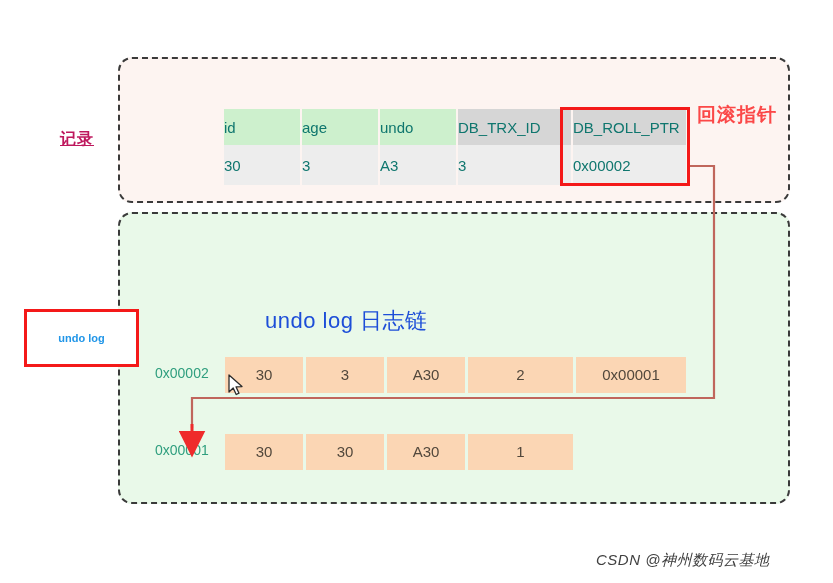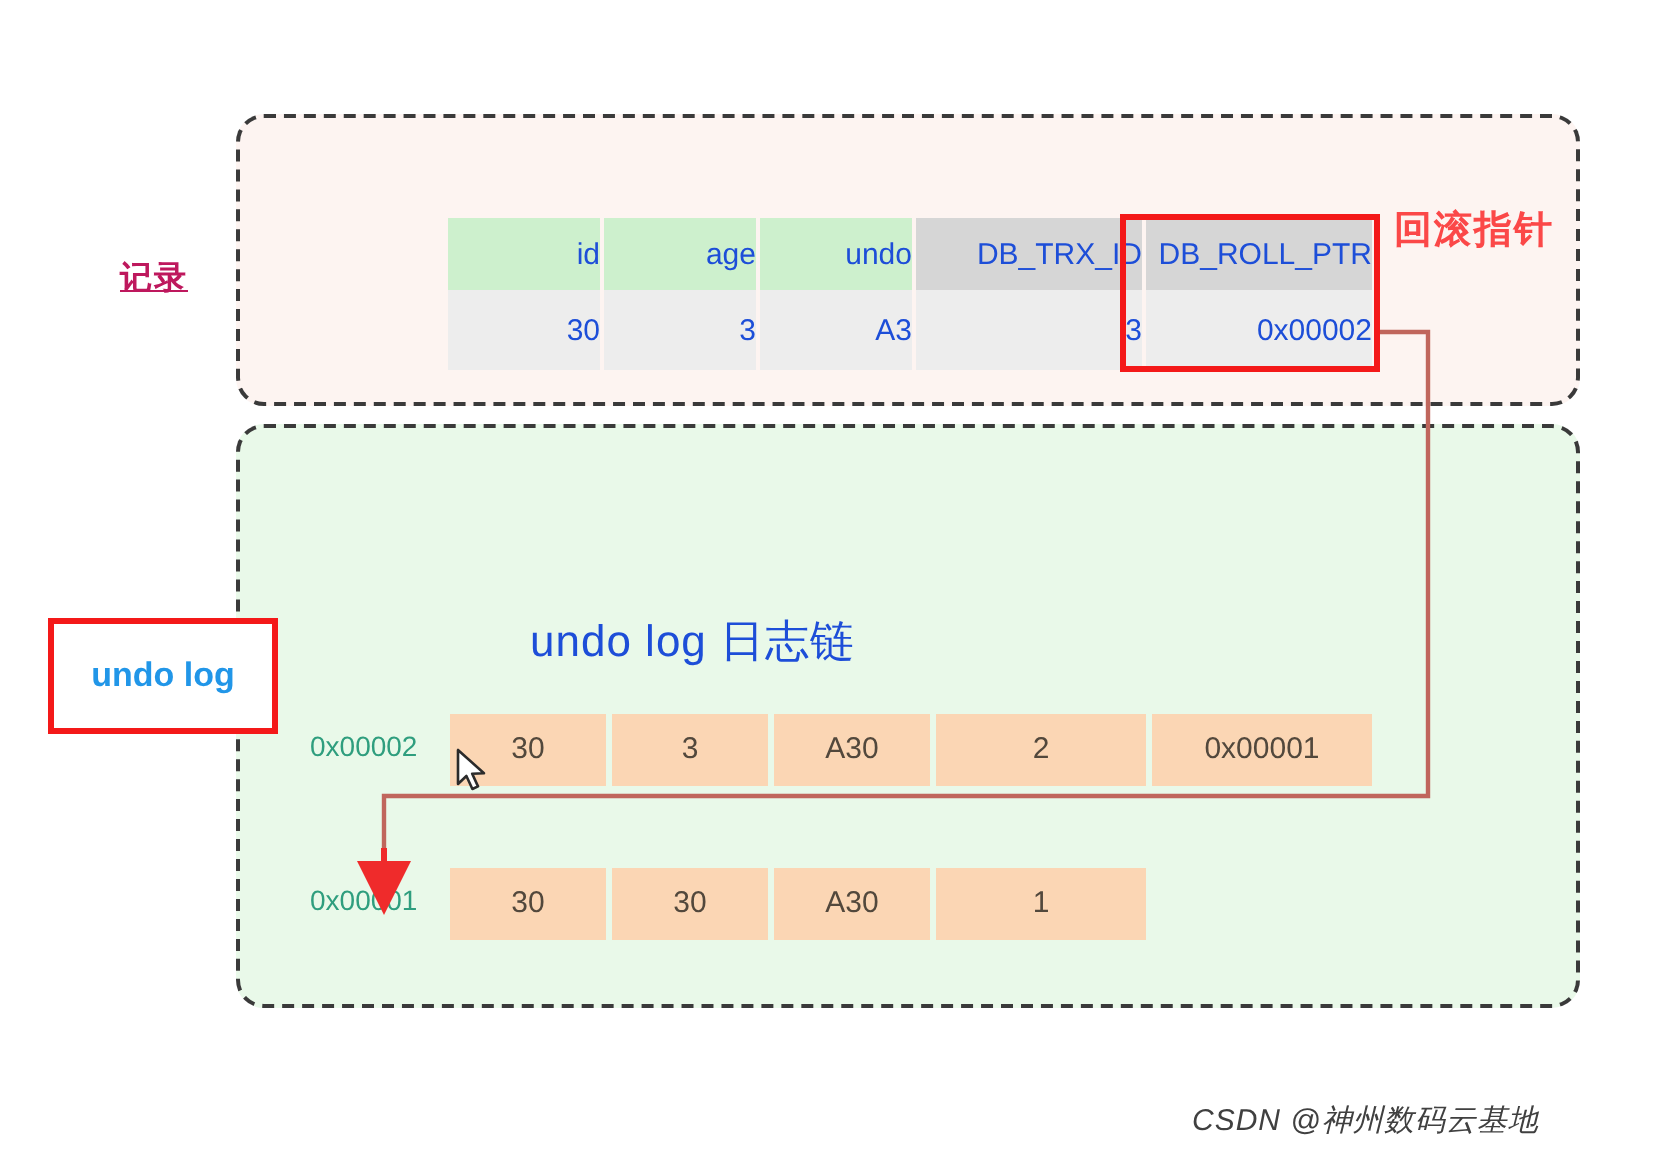--- a/index.html
+++ b/index.html
@@ -63,39 +63,39 @@
     height: 58px;
     background: #ffffff;
     border: 3px solid #f41919;
     box-sizing: border-box;
     display: flex;
     align-items: center;
     justify-content: center;
     z-index: 6;
   }
   .undolog-box span {
-    font-size: 17px;
+    font-size: 11px;
     font-weight: bold;
     color: #2196e8;
   }
 
   
   .rec-table {
     position: absolute;
     left: 222px;
     top: 109px;
     border-collapse: separate;
     border-spacing: 2px 0;
   }
   .rec-table td {
     height: 36px;
-    text-align: right;
+    text-align: left;
     vertical-align: middle;
     font-size: 15px;
-    color: #1d4ed8;
+    color: #0f766e;
     padding: 0;
   }
   .rec-table .hdr-green { background: #cdf0cd; width: 76px; }
   .rec-table .hdr-gray  { background: #d6d6d6; width: 113px; }
   .rec-table .cell      { background: #ededed; }
   .rec-table tr.data td { height: 40px; }
 
   
   .red-box {
     position: absolute;

